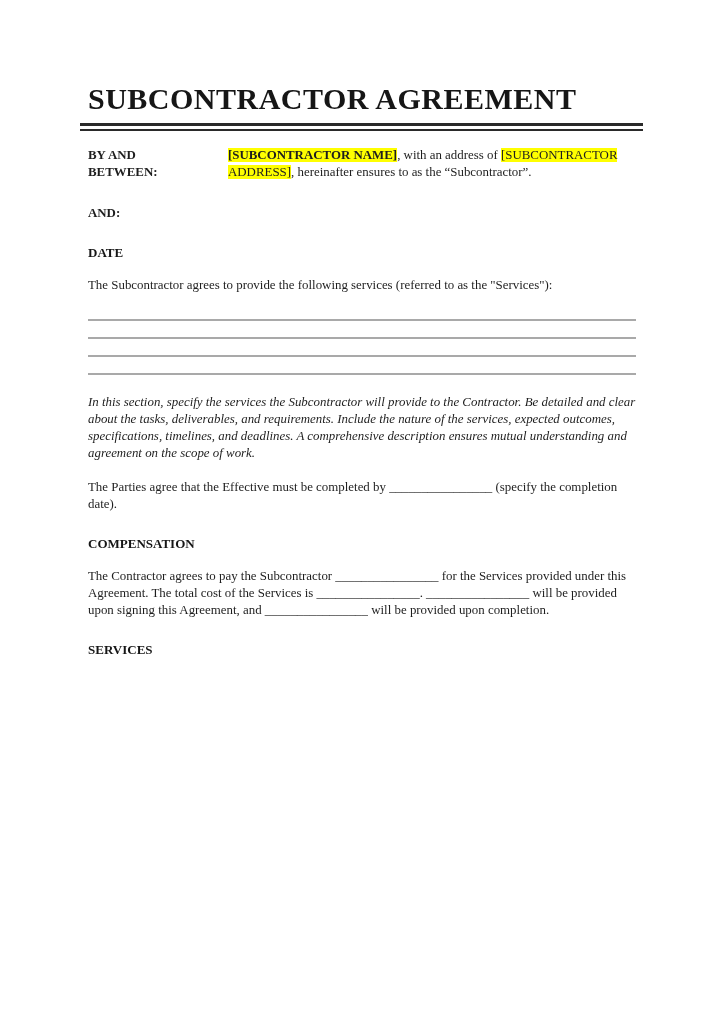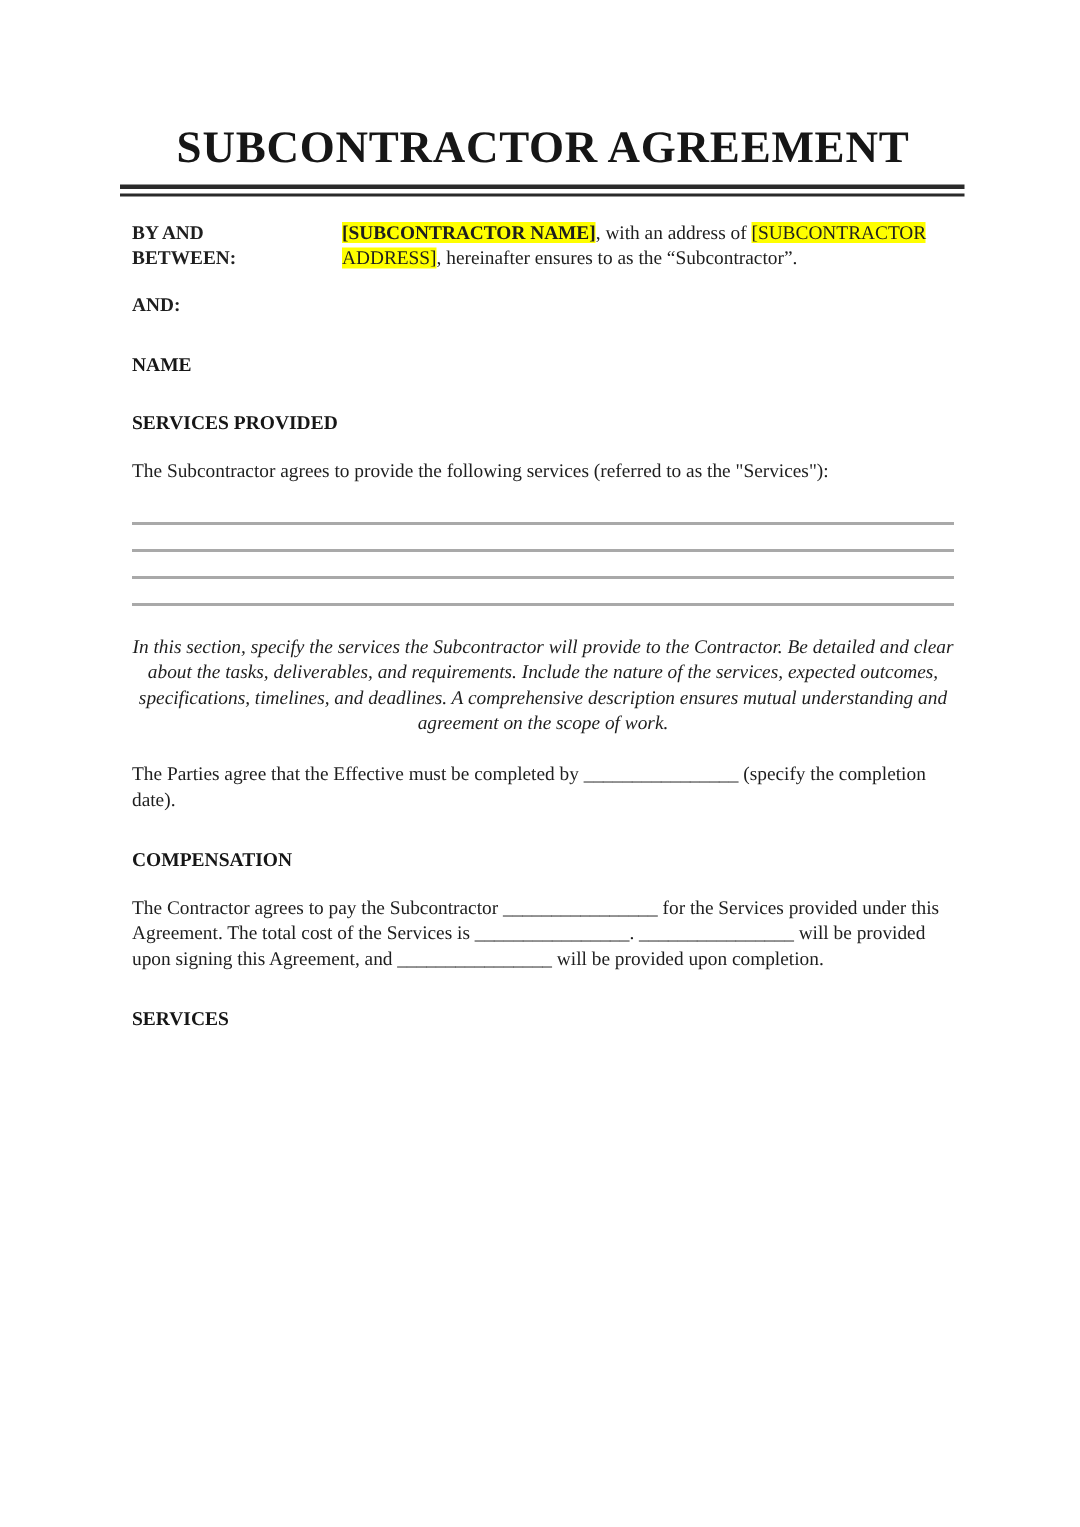--- a/index.html
+++ b/index.html
@@ -13,40 +13,39 @@
   }
   .doc {
     width: 720px;
     min-height: 1018px;
     padding: 82px 84px 40px 88px;
   }
   h1.doc-title {
     font-size: 30px;
     line-height: 34px;
     font-weight: bold;
-    text-align: center;
     letter-spacing: 0.5px;
     margin: 0 0 7px 0;
     color: #161616;
   }
   .title-rule {
     height: 8px;
     border-top: 3px solid #2a2a2a;
     border-bottom: 2px solid #2a2a2a;
     margin: 0 -7px 16px -8px;
   }
   p {
     font-size: 12.9px;
     line-height: 17px;
     margin: 0 0 17px 0;
   }
   .hl { background: #ffff00; }
   b.ph { font-weight: bold; }
   .parties { margin: 2px 0 0 0; }
-  .party { display: flex; margin-bottom: 14px; }
+  .party { display: flex; margin-bottom: 24px; }
   .party:last-child { margin-bottom: 16px; }
   .party-label {
     flex: 0 0 140px;
     padding-right: 44px;
     font-weight: bold;
     font-size: 12.9px;
     line-height: 17px;
   }
   .party-body {
     flex: 1;
@@ -58,21 +57,21 @@
     line-height: 17px;
     font-weight: bold;
     margin: 22px 0 16px 0;
     color: #161616;
   }
   .blank-lines { margin: -8px 0 19px 0; }
   .blank-line {
     height: 18px;
     border-bottom: 2px solid #a9a9a9;
   }
-  .note { font-style: italic; text-align: center; }
+  .note { font-style: italic; }
 </style>
 </head>
 <body>
 
 <div class="doc">
 
   <h1 class="doc-title">SUBCONTRACTOR AGREEMENT</h1>
   <div class="title-rule"></div>
 
 
@@ -82,23 +81,22 @@
       <div class="party-label">BY AND BETWEEN:</div>
       <div class="party-body"><b class="ph hl">[SUBCONTRACTOR NAME]</b><span>, with an address of </span><span class="hl">[SUBCONTRACTOR ADDRESS]</span><span>, hereinafter ensures to as the “Subcontractor”.</span></div>
     </div>
 
     <div class="party">
       <div class="party-label">AND:</div>
     </div>
 
   </div>
 
-  <h2 class="sec">NAME</h2>
+  <h2 class="sec">DATE</h2>
 
-  <h2 class="sec">SERVICES PROVIDED</h2>
   <p>The Subcontractor agrees to provide the following services (referred to as the "Services"):</p>
 
   <div class="blank-lines">
       <div class="blank-line"></div>
       <div class="blank-line"></div>
       <div class="blank-line"></div>
       <div class="blank-line"></div>
     </div>
 
   <p class="note">In this section, specify the services the Subcontractor will provide to the Contractor. Be detailed and clear about the tasks, deliverables, and requirements. Include the nature of the services, expected outcomes, specifications, timelines, and deadlines. A comprehensive description ensures mutual understanding and agreement on the scope of work.</p>

